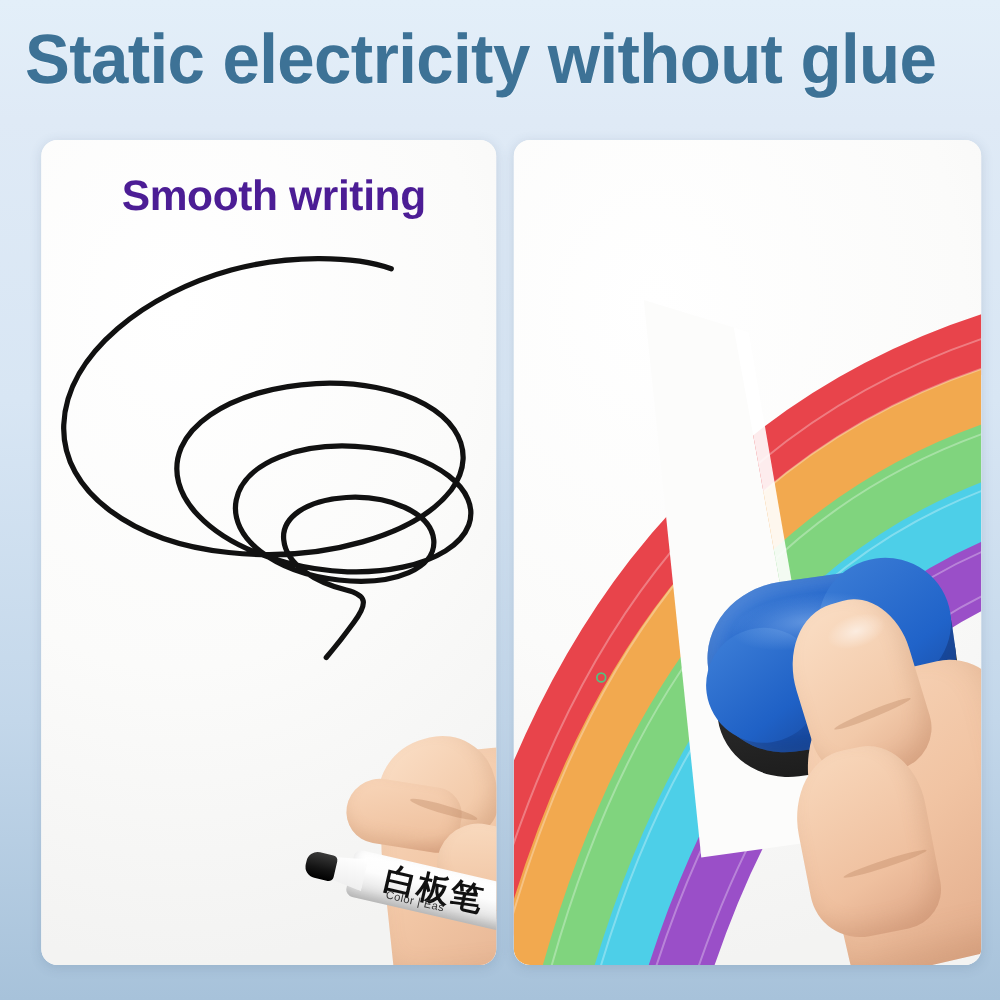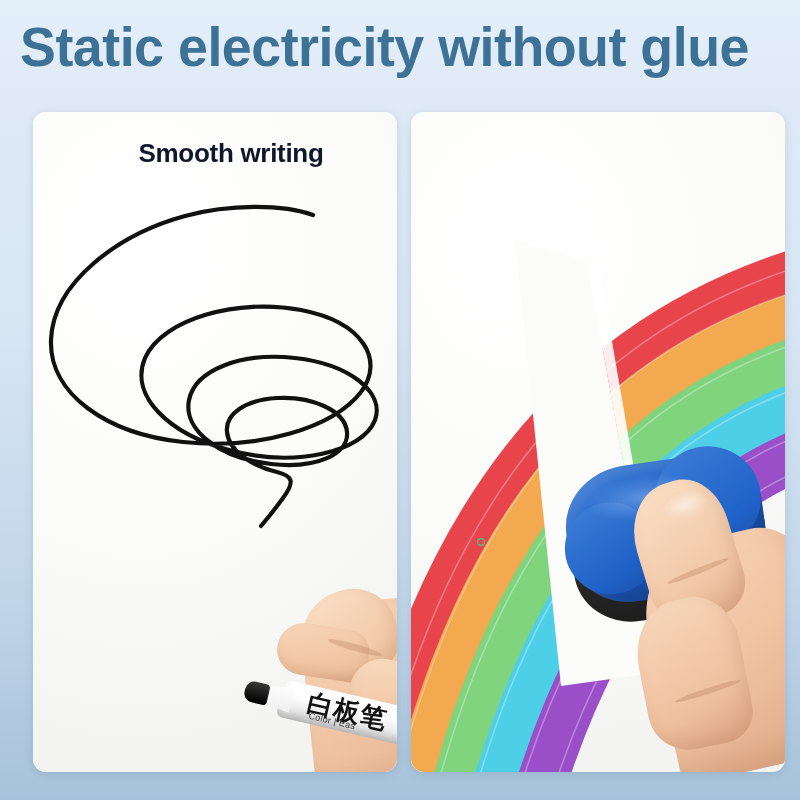--- a/index.html
+++ b/index.html
@@ -33,23 +33,22 @@
     background:#fbfbfa;
     border-radius:13px;
     overflow:hidden;
     box-shadow:0 2px 9px rgba(60,90,120,.16);
   }
   #card-left  { left:33px;  width:364px; }
   #card-right { left:411px; width:374px; }
 
   .card-title {
     position:absolute; top:26px; width:100%; text-align:center;
-    font-size:26px; font-weight:bold; color:#0f172a; letter-spacing:-0.3px;
+    font-size:34px; font-weight:bold; color:#4c1d95; letter-spacing:-0.3px;
     z-index:8;
-    margin-left:12px;
   }
   #card-left  .card-title { padding-left:8px; }
   #card-right .card-title { padding-left:4px; }
 
   .board-surface {
     position:absolute; inset:0;
     background:
       radial-gradient(120% 80% at 30% 20%, #ffffff 0%, #fbfbfa 55%, #f3f3f2 100%);
   }
 

